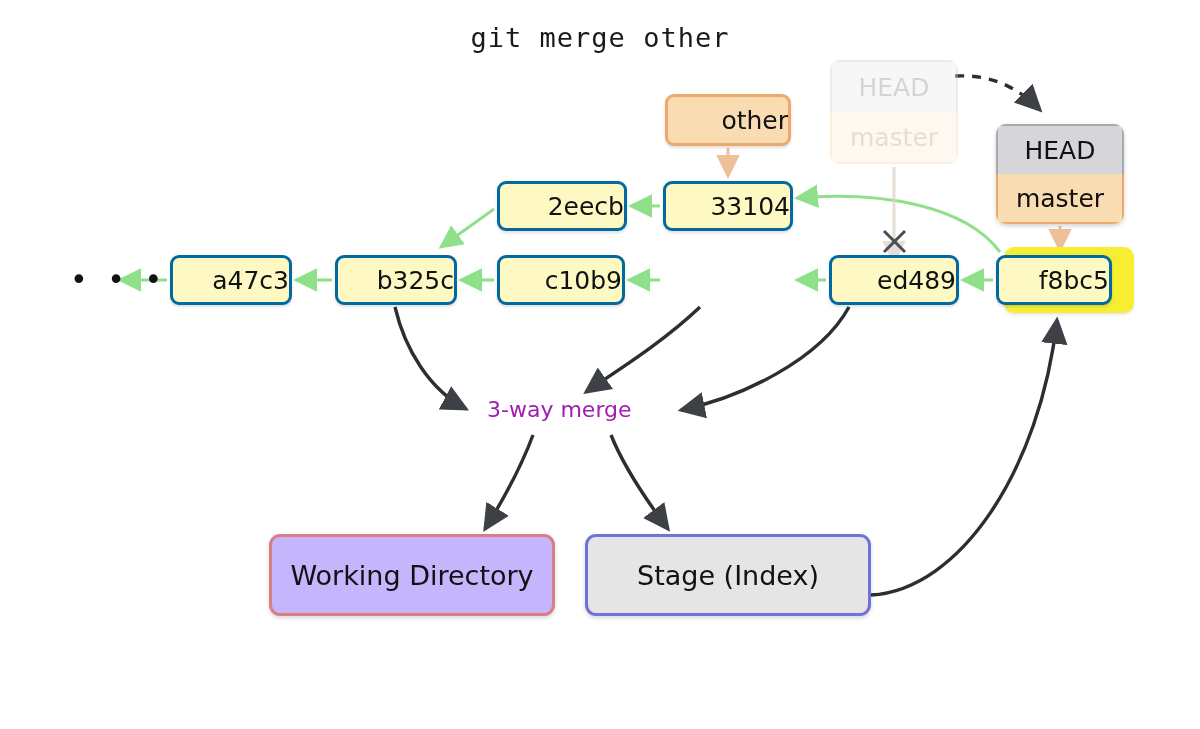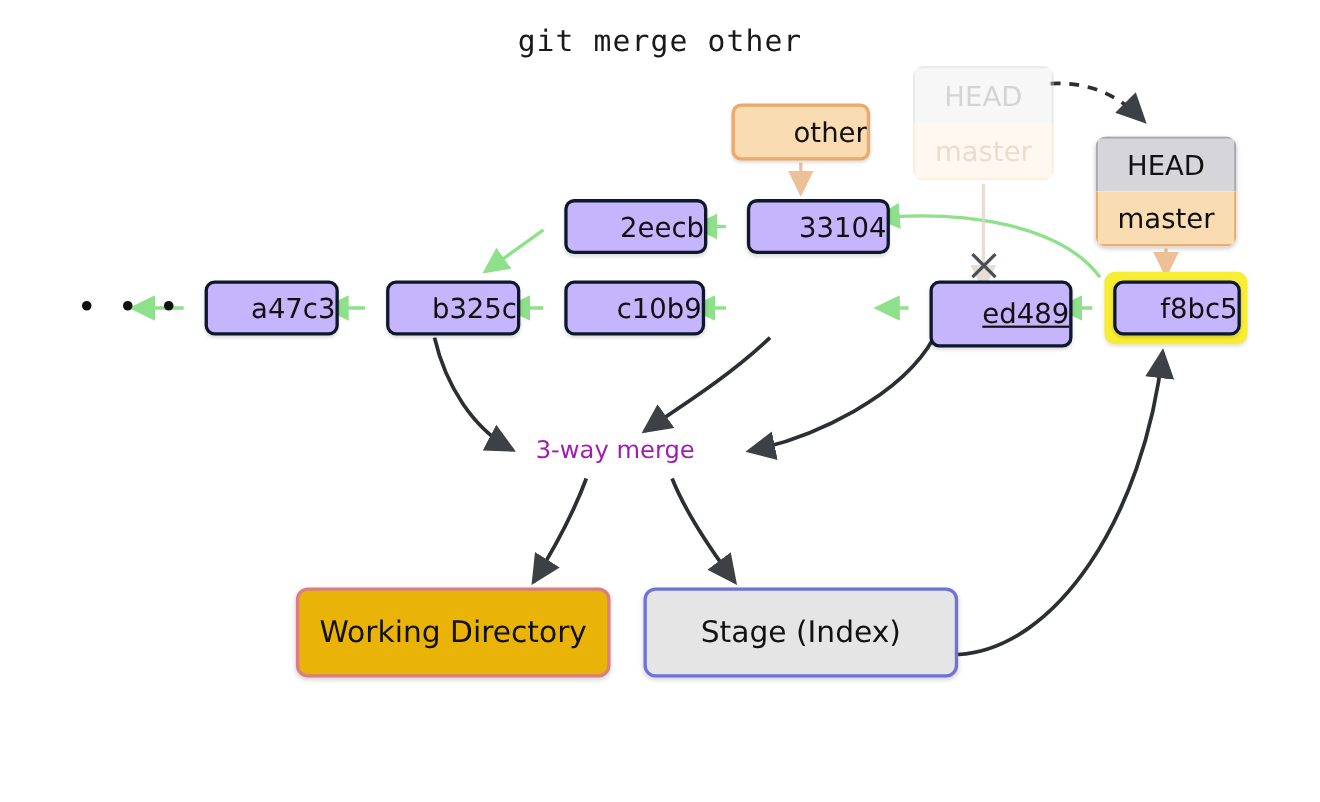--- a/index.html
+++ b/index.html
@@ -8,22 +8,22 @@
   #stage{position:absolute;left:0;top:0;width:1200px;height:729px;}
 
   .title{position:absolute;left:0;top:22px;width:1200px;text-align:center;
          font-family:"DejaVu Sans Mono",monospace;font-size:27px;color:#1a1a1a;
          letter-spacing:1px;}
 
   .node{position:absolute;box-sizing:border-box;display:flex;
         align-items:center;justify-content:flex-end;border-radius:9px;
         font-size:25px;color:#111;}
 
-  .commit{background:#c4b5fd;border:3px solid #0f172a;
-          box-shadow:0 2px 3px rgba(0,0,0,.13);margin-left:16px;}
+  .commit{background:#fef9c3;border:3px solid #0369a1;
+          box-shadow:0 2px 3px rgba(0,0,0,.13);}
 
   .branch{background:#fadcb3;border:3px solid #eca96a;
           box-shadow:0 2px 3px rgba(0,0,0,.13);}
 
   .hl{position:absolute;background:#f7ee33;border-radius:10px;
       box-shadow:0 2px 3px rgba(0,0,0,.10);}
 
   .ptrbox{position:absolute;border-radius:10px;overflow:hidden;
           box-shadow:0 2px 4px rgba(0,0,0,.18);}
   .ptrbox .seg{display:flex;align-items:center;justify-content:center;
@@ -40,21 +40,21 @@
                color:#9a9aa0;}
   .ghost .master{background:#fdefdc;border:2px solid #f2d8b6;border-top:none;
                  color:#cdb189;}
 
   .plain{position:absolute;font-size:22px;color:#a21caf;white-space:nowrap;}
   .ellipsis{position:absolute;font-size:30px;color:#111;letter-spacing:5px;
             white-space:nowrap;}
   .bigbox{position:absolute;box-sizing:border-box;display:flex;
           align-items:center;justify-content:center;border-radius:11px;
           font-size:27px;color:#111;box-shadow:0 2px 4px rgba(0,0,0,.16);}
-  .wd{background:#eab308;border:3px solid #d97f83;}
+  .wd{background:#c4b5fd;border:3px solid #d97f83;}
   .stage{background:#e5e5e5;border:3px solid #6f72d8;}
   svg{position:absolute;left:0;top:0;width:1200px;height:729px;overflow:visible;}
 </style>
 </head>
 <body>
 
 <div id="stage">
 
   <div class="title">git merge other</div>
 
@@ -147,19 +147,19 @@
     </div>
     <div class="node commit" style="left: 170px; top: 255px; width: 122px; height: 50px;">
       <span>a47c3</span>
     </div>
     <div class="node commit" style="left: 335px; top: 255px; width: 122px; height: 50px;">
       <span>b325c</span>
     </div>
     <div class="node commit" style="left: 497px; top: 255px; width: 128px; height: 50px;">
       <span>c10b9</span>
     </div>
-    <div class="node commit" style="left: 829px; top: 255px; width: 130px; height: 61px; text-decoration: underline;">
+    <div class="node commit" style="left: 829px; top: 255px; width: 130px; height: 50px;">
       <span>ed489</span>
     </div>
     <div class="node commit" style="left: 996px; top: 255px; width: 116px; height: 50px;">
       <span>f8bc5</span>
     </div>
   </div>
 
 </body></html>

